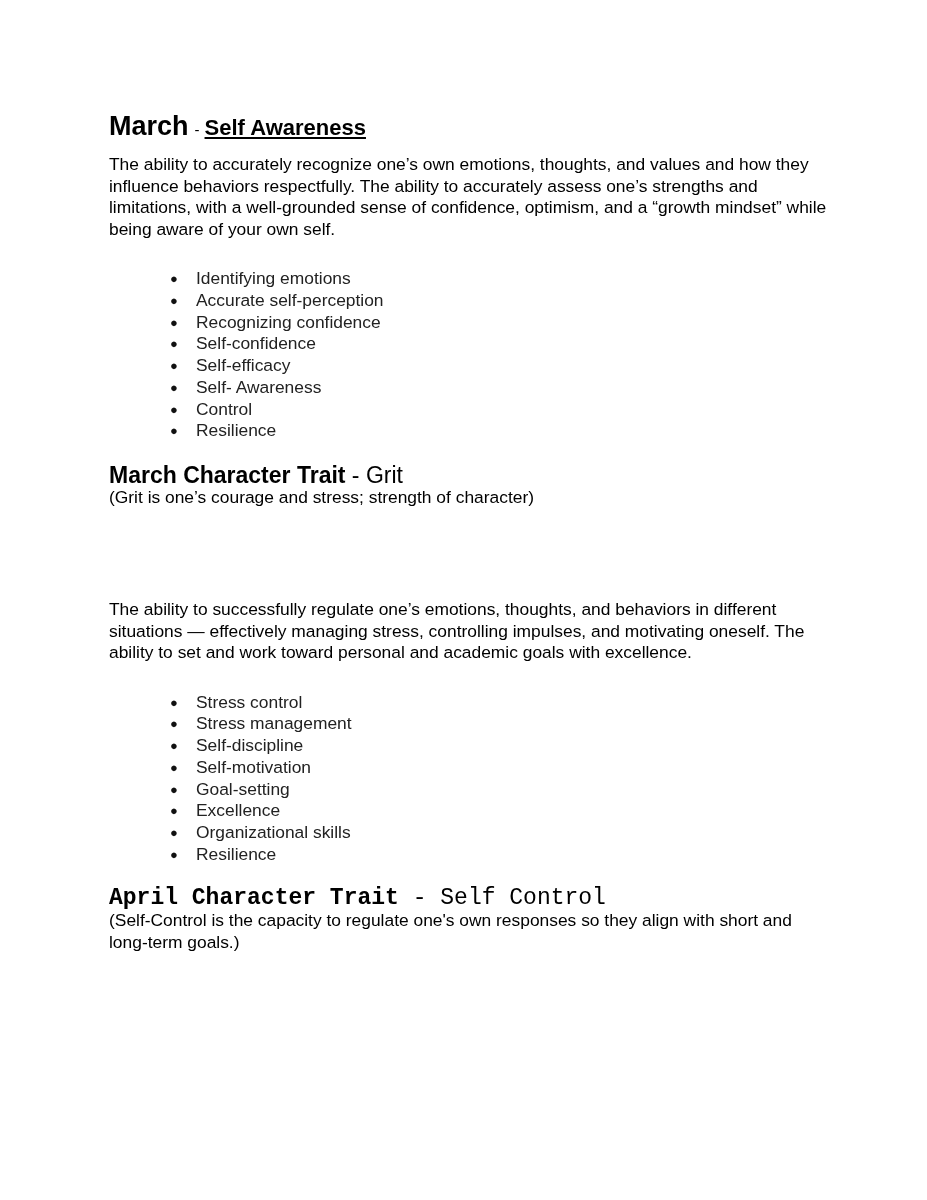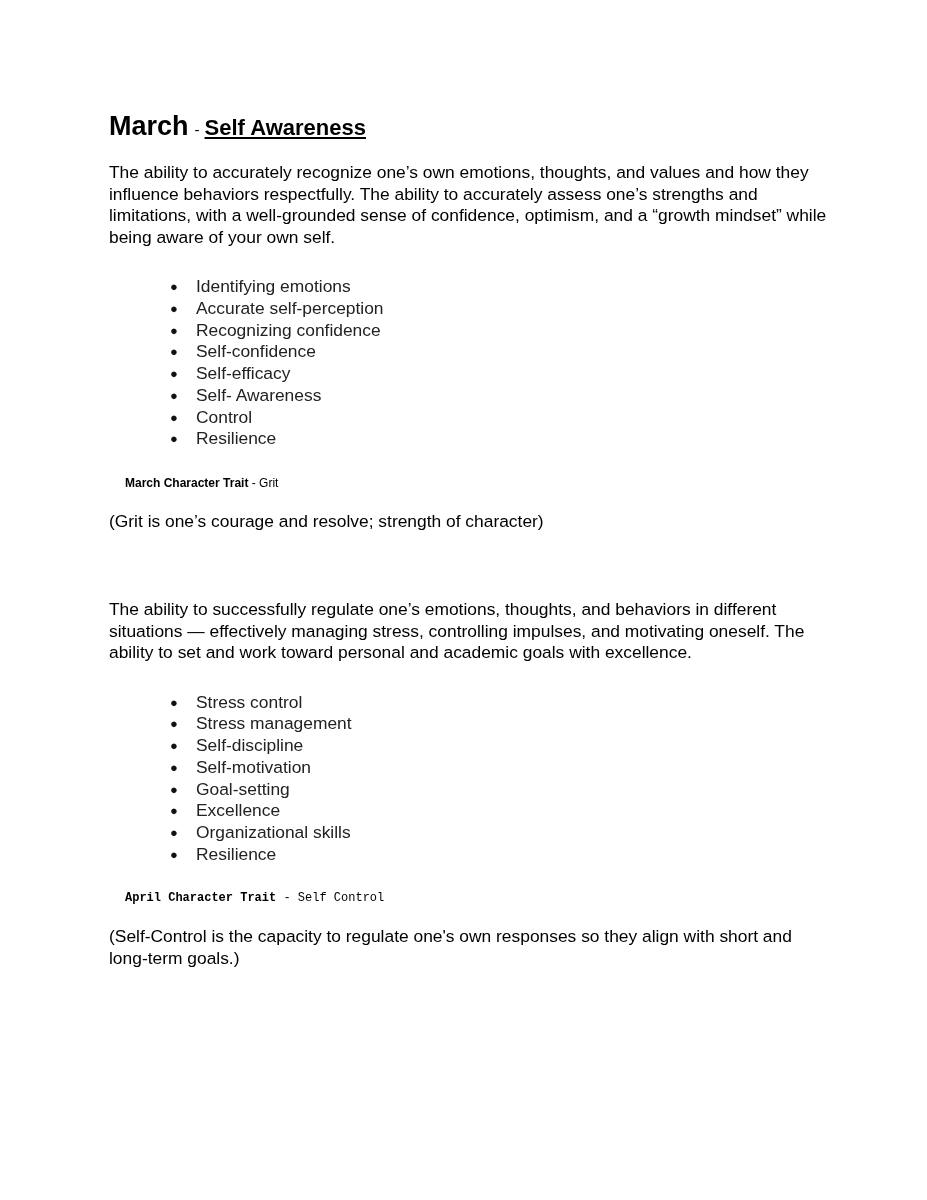--- a/index.html
+++ b/index.html
@@ -7,48 +7,48 @@
            font-family: "Liberation Sans", sans-serif; color: #000; }
     .section { position: absolute; left: 109px; width: 720px; }
     .heading { margin: 0; line-height: 32px; white-space: nowrap; }
     .month { font-size: 27px; font-weight: bold; }
     .dash { font-size: 15px; font-weight: normal; padding: 0 5px 0 6px; }
     .topic { font-size: 22px; font-weight: bold; text-decoration: underline; text-underline-offset: 2px; text-decoration-thickness: 2px; }
     .desc { margin: 0; font-size: 17.4px; line-height: 21.6px; }
     ul.skills { margin: 0; padding: 0; list-style: none; }
     ul.skills li { position: relative; padding-left: 87px; font-size: 17.4px; line-height: 21.7px; color: #222; }
     ul.skills li .bullet { position: absolute; left: 61px; top: 0; font-size: 13px; color: #111; }
-    .trait { margin: 16px; font-size: 12px; line-height: 21.6px; }
+    .trait { margin: 0; font-size: 23px; line-height: 21.6px; }
     .trait b { font-weight: bold; }
     .trait-desc { margin: 0; font-size: 17.4px; line-height: 21.6px; }
   </style>
 </head>
 <body>
 
 <div class="section" style="top:110px;">
   <h2 class="heading">
     <span class="month">March</span><span class="dash">-</span><span class="topic">Self Awareness</span>
   </h2>
-  <p class="desc" style="margin-top:16px;">The ability to accurately recognize one’s own emotions, thoughts, and values and how they influence behaviors respectfully. The ability to accurately assess one’s strengths and limitations, with a well-grounded sense of confidence, optimism, and a “growth mindset” while being aware of your own self.</p>
+  <p class="desc" style="margin-top:8px;">The ability to accurately recognize one’s own emotions, thoughts, and values and how they influence behaviors respectfully. The ability to accurately assess one’s strengths and limitations, with a well-grounded sense of confidence, optimism, and a “growth mindset” while being aware of your own self.</p>
 
   <ul class="skills" style="margin-top:28px;">
     <li><span class="bullet">●</span><span>Identifying emotions</span></li>
     <li><span class="bullet">●</span><span>Accurate self-perception</span></li>
     <li><span class="bullet">●</span><span>Recognizing confidence</span></li>
     <li><span class="bullet">●</span><span>Self-confidence</span></li>
     <li><span class="bullet">●</span><span>Self-efficacy</span></li>
     <li><span class="bullet">●</span><span>Self- Awareness</span></li>
     <li><span class="bullet">●</span><span>Control</span></li>
     <li><span class="bullet">●</span><span>Resilience</span></li>
   </ul>
 
   <p class="trait" style="margin-top:23px;">
     <b>March Character Trait</b><span> - </span><span>Grit</span>
   </p>
-  <p class="trait-desc">(Grit is one’s courage and resolve; strength of character)</p>
+  <p class="trait-desc">(Grit is one’s courage and stress; strength of character)</p>
 </div>
 
 <div class="section" style="top:599px;">
   <p class="desc">The ability to successfully regulate one’s emotions, thoughts, and behaviors in different situations — effectively managing stress, controlling impulses, and motivating oneself. The ability to set and work toward personal and academic goals with excellence.</p>
 
   <ul class="skills" style="margin-top:28px;">
     <li><span class="bullet">●</span><span>Stress control</span></li>
     <li><span class="bullet">●</span><span>Stress management</span></li>
     <li><span class="bullet">●</span><span>Self-discipline</span></li>
     <li><span class="bullet">●</span><span>Self-motivation</span></li>

